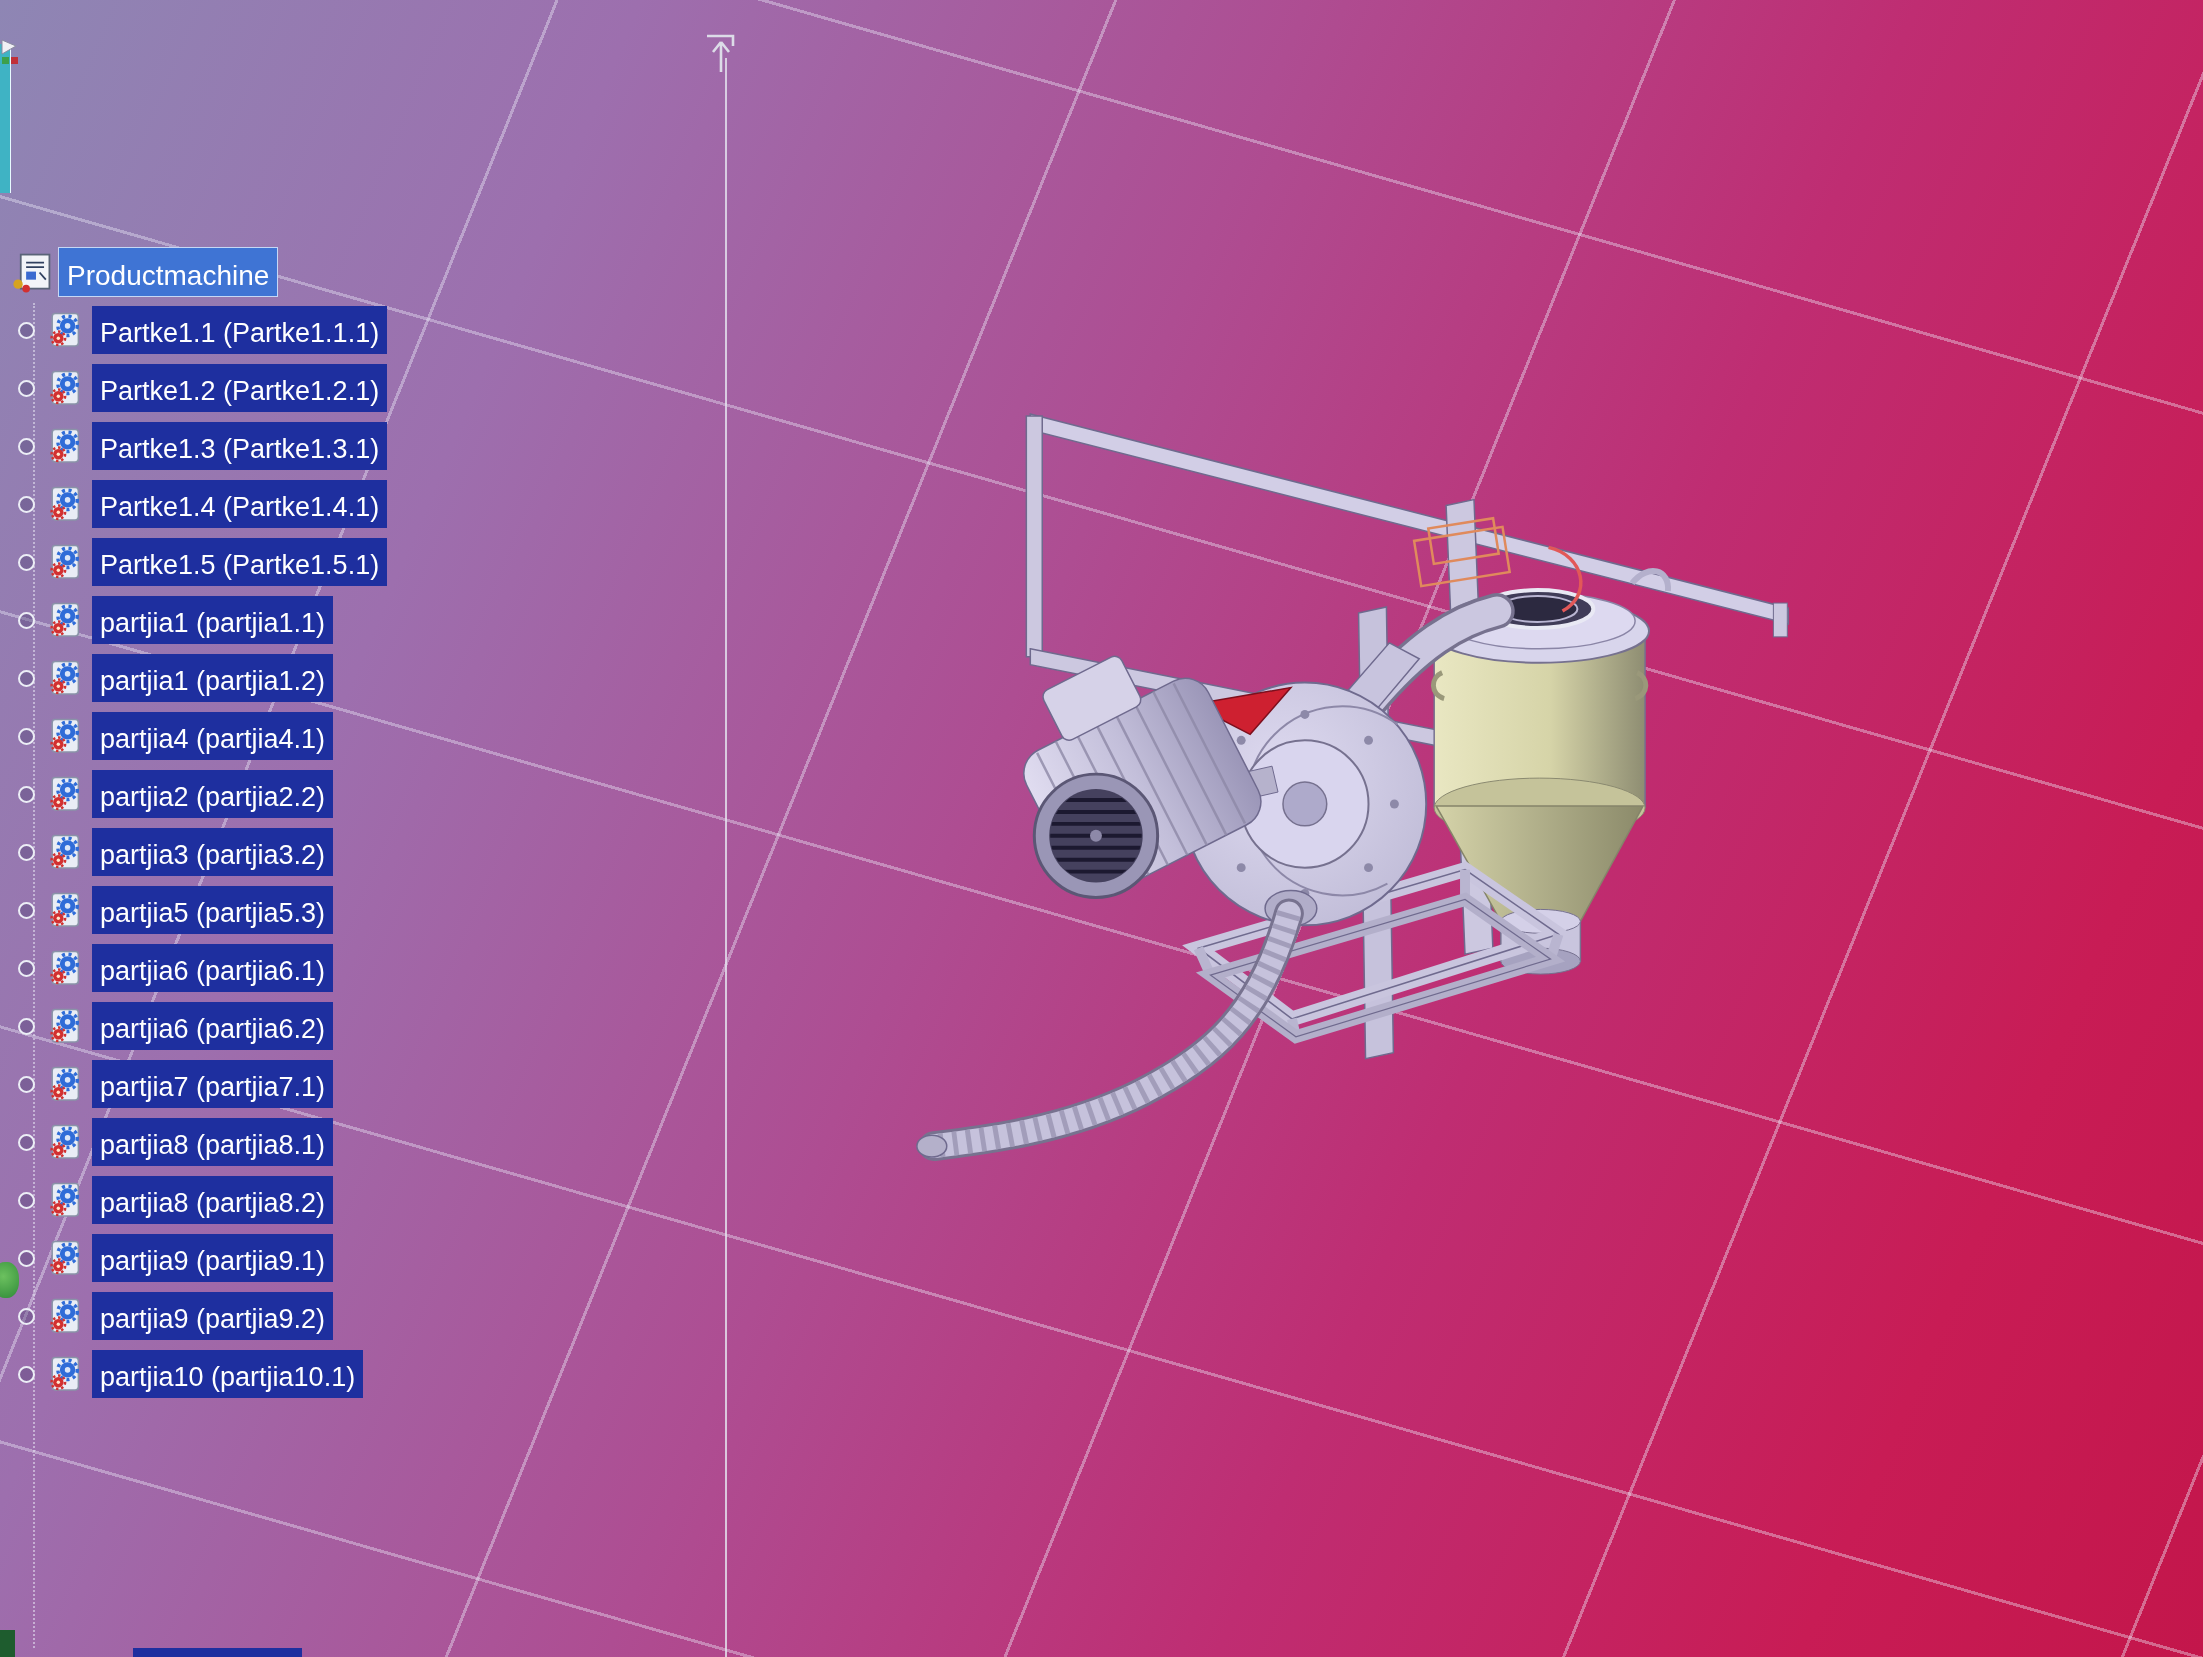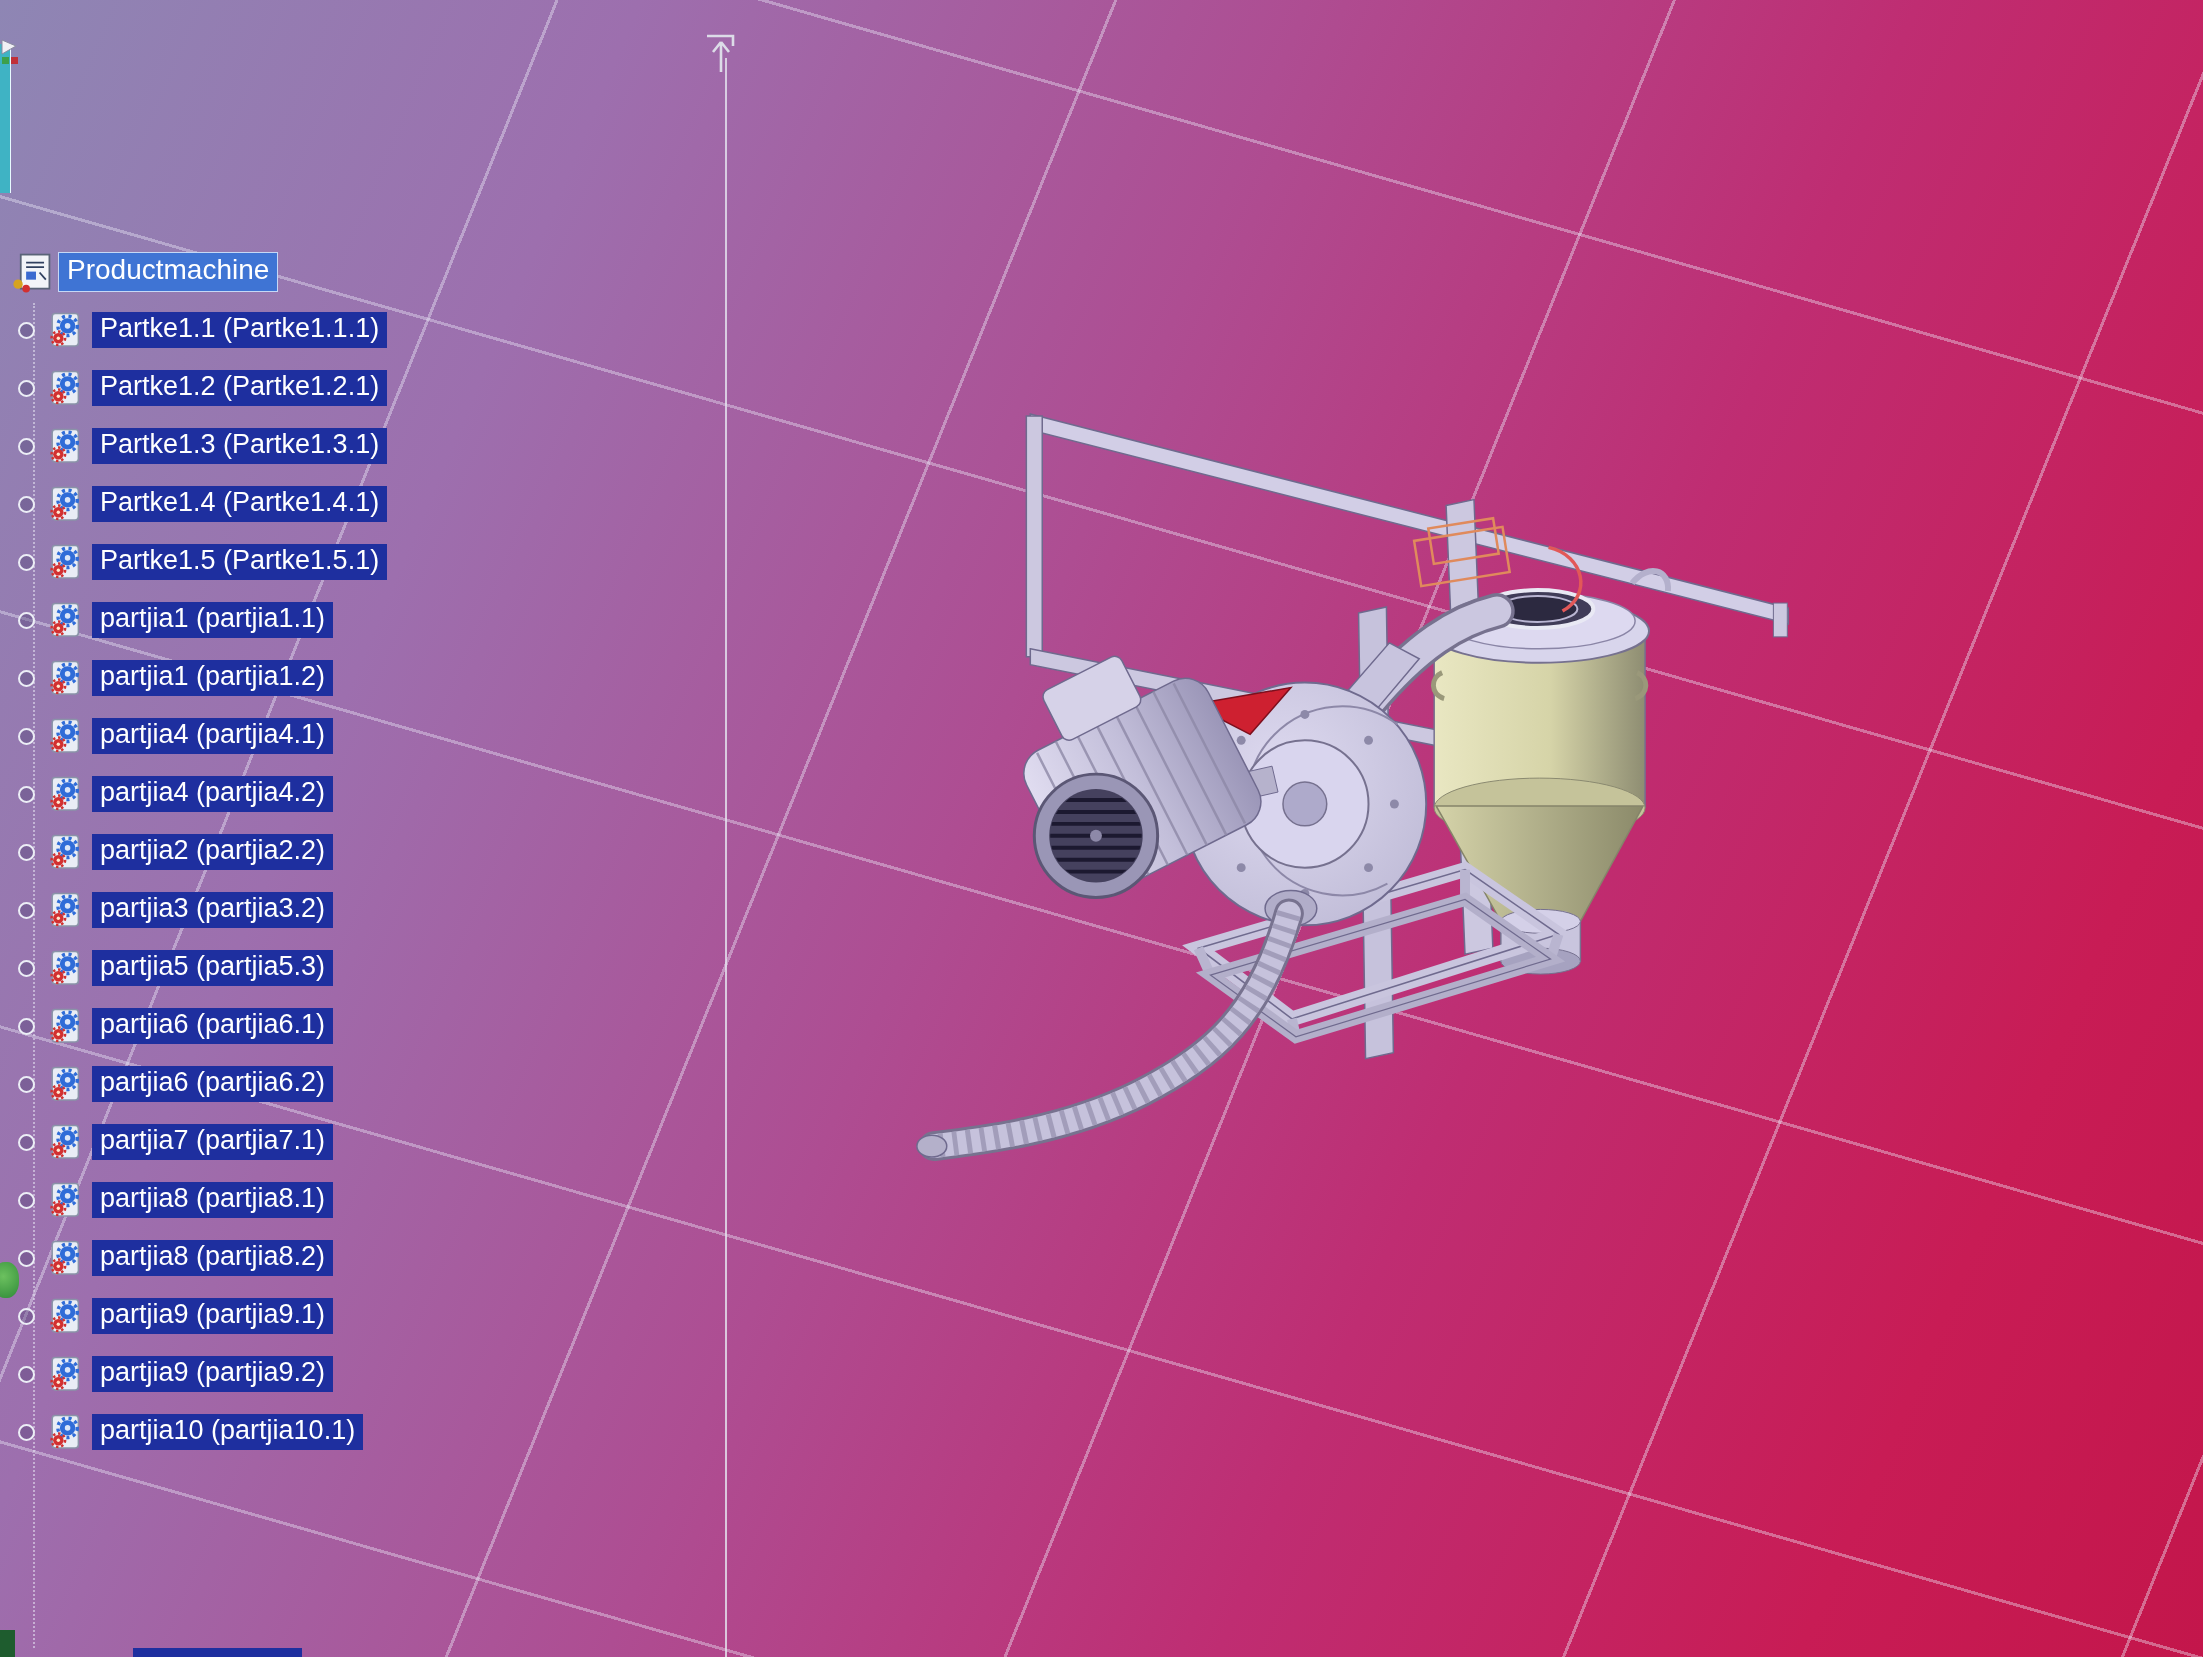--- a/index.html
+++ b/index.html
@@ -12,21 +12,21 @@
            repeating-linear-gradient(196deg, rgba(238,238,250,0) 0 396px, rgba(238,238,250,.38) 396px 399px);}
   
   .tree{position:absolute;left:8px;top:243px;display:flex;flex-direction:column;z-index:5;}
   .rail{position:absolute;left:25px;top:60px;height:1345px;border-left:2px dotted rgba(232,232,244,.55);}
   .trow{display:flex;align-items:center;height:58px;position:relative;}
   .dot{width:13px;height:13px;flex:none;border:2px solid #eceef6;border-radius:50%;
        background:rgba(60,50,100,.30);margin:0 11px 0 10px;}
   .picon{width:37px;height:37px;flex:none;margin-right:9px;}
   .trow.root .picon{width:43px;height:43px;margin:0 6px 0 2px;}
   .lbl{font-size:27px;line-height:1.12;color:#fff;background:#1e2f9f;
-       padding:1px 8px 5px;white-space:nowrap;}
+       padding:12px 8px 5px;white-space:nowrap;}
   .trow.root .lbl{background:#3f74d4;outline:1px solid #c6d8f6;font-size:28px;}
   
   .anchor-line{position:absolute;left:725px;top:58px;width:2px;height:1600px;
        background:rgba(230,230,240,.8);z-index:4;}
   .anchor-arrow{position:absolute;left:697px;top:28px;z-index:4;}
   
   .teal-strip{position:absolute;left:0;top:44px;width:10px;height:149px;background:#3fb3c4;
        border-right:1px solid #e8fbff;z-index:6;}
   .corner-icon{position:absolute;left:0;top:38px;z-index:7;}
   .green-blob{position:absolute;left:-7px;top:1262px;width:26px;height:36px;border-radius:45%;
@@ -246,27 +246,20 @@
       <svg class="picon" viewBox="0 0 37 37" width="37" height="37">
           <use href="#icon-part"></use>
         </svg>
       <span class="lbl">partjia4 (partjia4.1)</span>
     </div>
     <div class="trow">
       <span class="dot"></span>
       <svg class="picon" viewBox="0 0 37 37" width="37" height="37">
           <use href="#icon-part"></use>
         </svg>
-      <span class="lbl">partjia4 (partjia4.2)</span>
-    </div>
-    <div class="trow">
-      <span class="dot"></span>
-      <svg class="picon" viewBox="0 0 37 37" width="37" height="37">
-          <use href="#icon-part"></use>
-        </svg>
       <span class="lbl">partjia2 (partjia2.2)</span>
     </div>
     <div class="trow">
       <span class="dot"></span>
       <svg class="picon" viewBox="0 0 37 37" width="37" height="37">
           <use href="#icon-part"></use>
         </svg>
       <span class="lbl">partjia3 (partjia3.2)</span>
     </div>
     <div class="trow">

